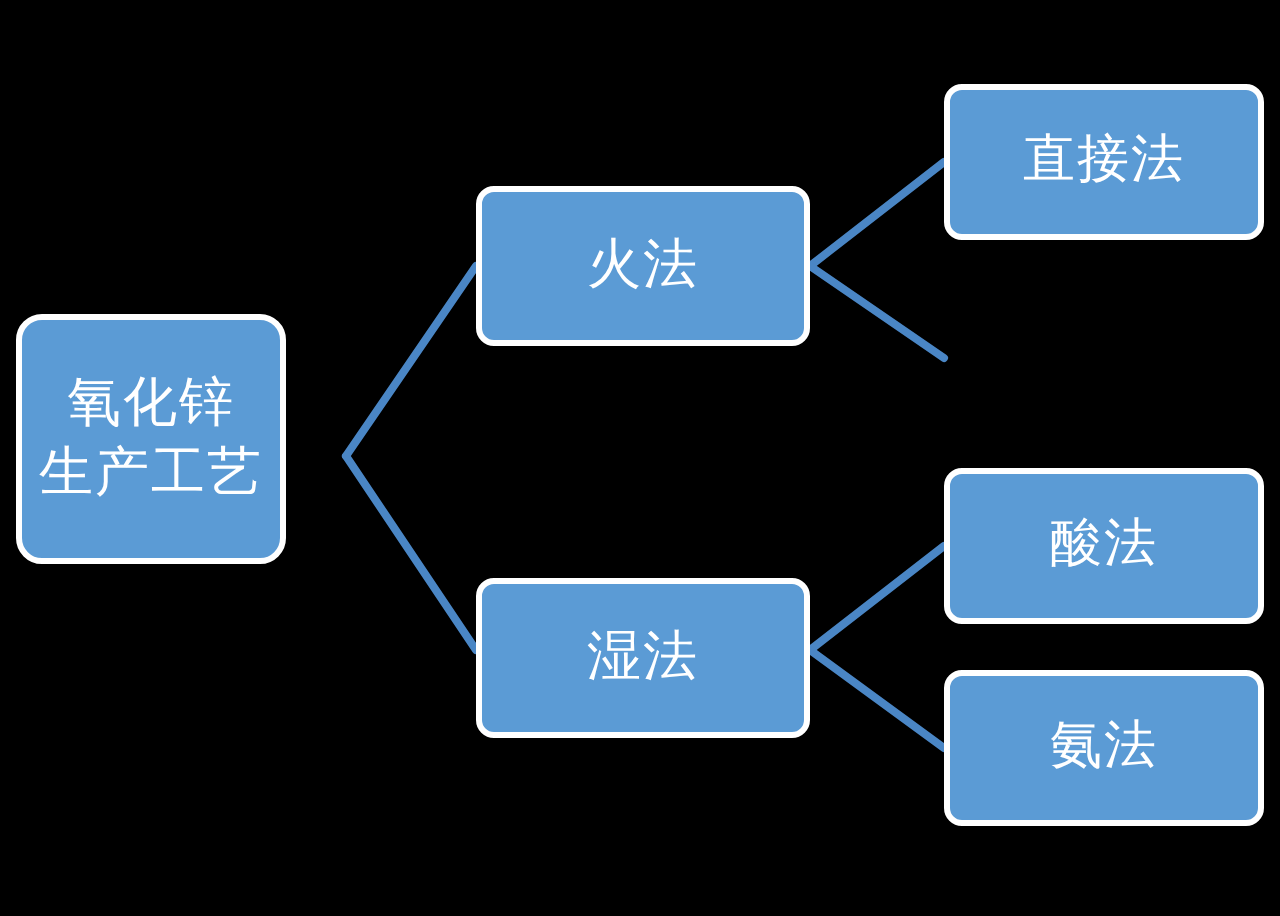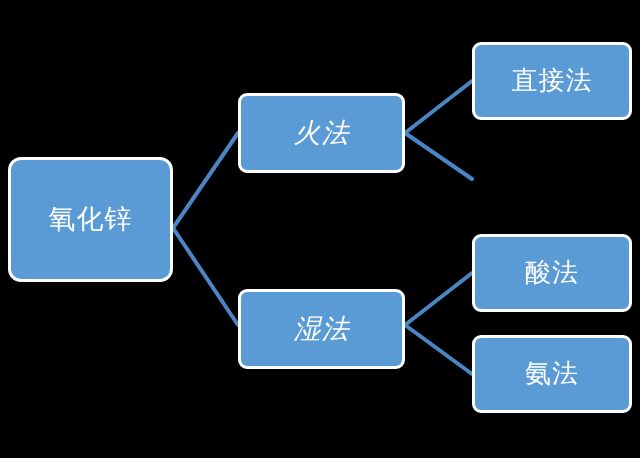--- a/index.html
+++ b/index.html
@@ -39,31 +39,30 @@
     letter-spacing: 1px;
     z-index: 2;
   }
   .node .line {
     display: block;
     white-space: nowrap;
   }
   .node-root {
     left: 8px;
     top: 157px;
-    width: 165px;
+    width: 135px;
     height: 125px;
     font-size: 27px;
     border-radius: 13px;
   }
   .node-l2 {
     left: 238px;
     width: 167px;
     height: 80px;
     font-size: 27px;
-    font-style: italic;
   }
   .node-fire { top: 93px; }
   .node-wet  { top: 289px; }
   .node-l3 {
     left: 472px;
     width: 160px;
     height: 78px;
     font-size: 26px;
   }
   .leaf-0 { top: 42px; }
@@ -82,20 +81,21 @@
       <line x1="173" y1="228" x2="238" y2="325"></line>
       <line x1="405" y1="133" x2="472" y2="81"></line>
       <line x1="405" y1="133" x2="472" y2="179"></line>
       <line x1="405" y1="325" x2="472" y2="273"></line>
       <line x1="405" y1="325" x2="472" y2="374"></line>
     </g>
   </svg>
 
   <div class="node node-root">
     <span class="line">氧化锌</span>
+    <span class="line">生产工艺</span>
   </div>
 
   <div class="node node-l2 node-fire">
     <span class="line">火法</span>
   </div>
 
   <div class="node node-l2 node-wet">
     <span class="line">湿法</span>
   </div>
 

